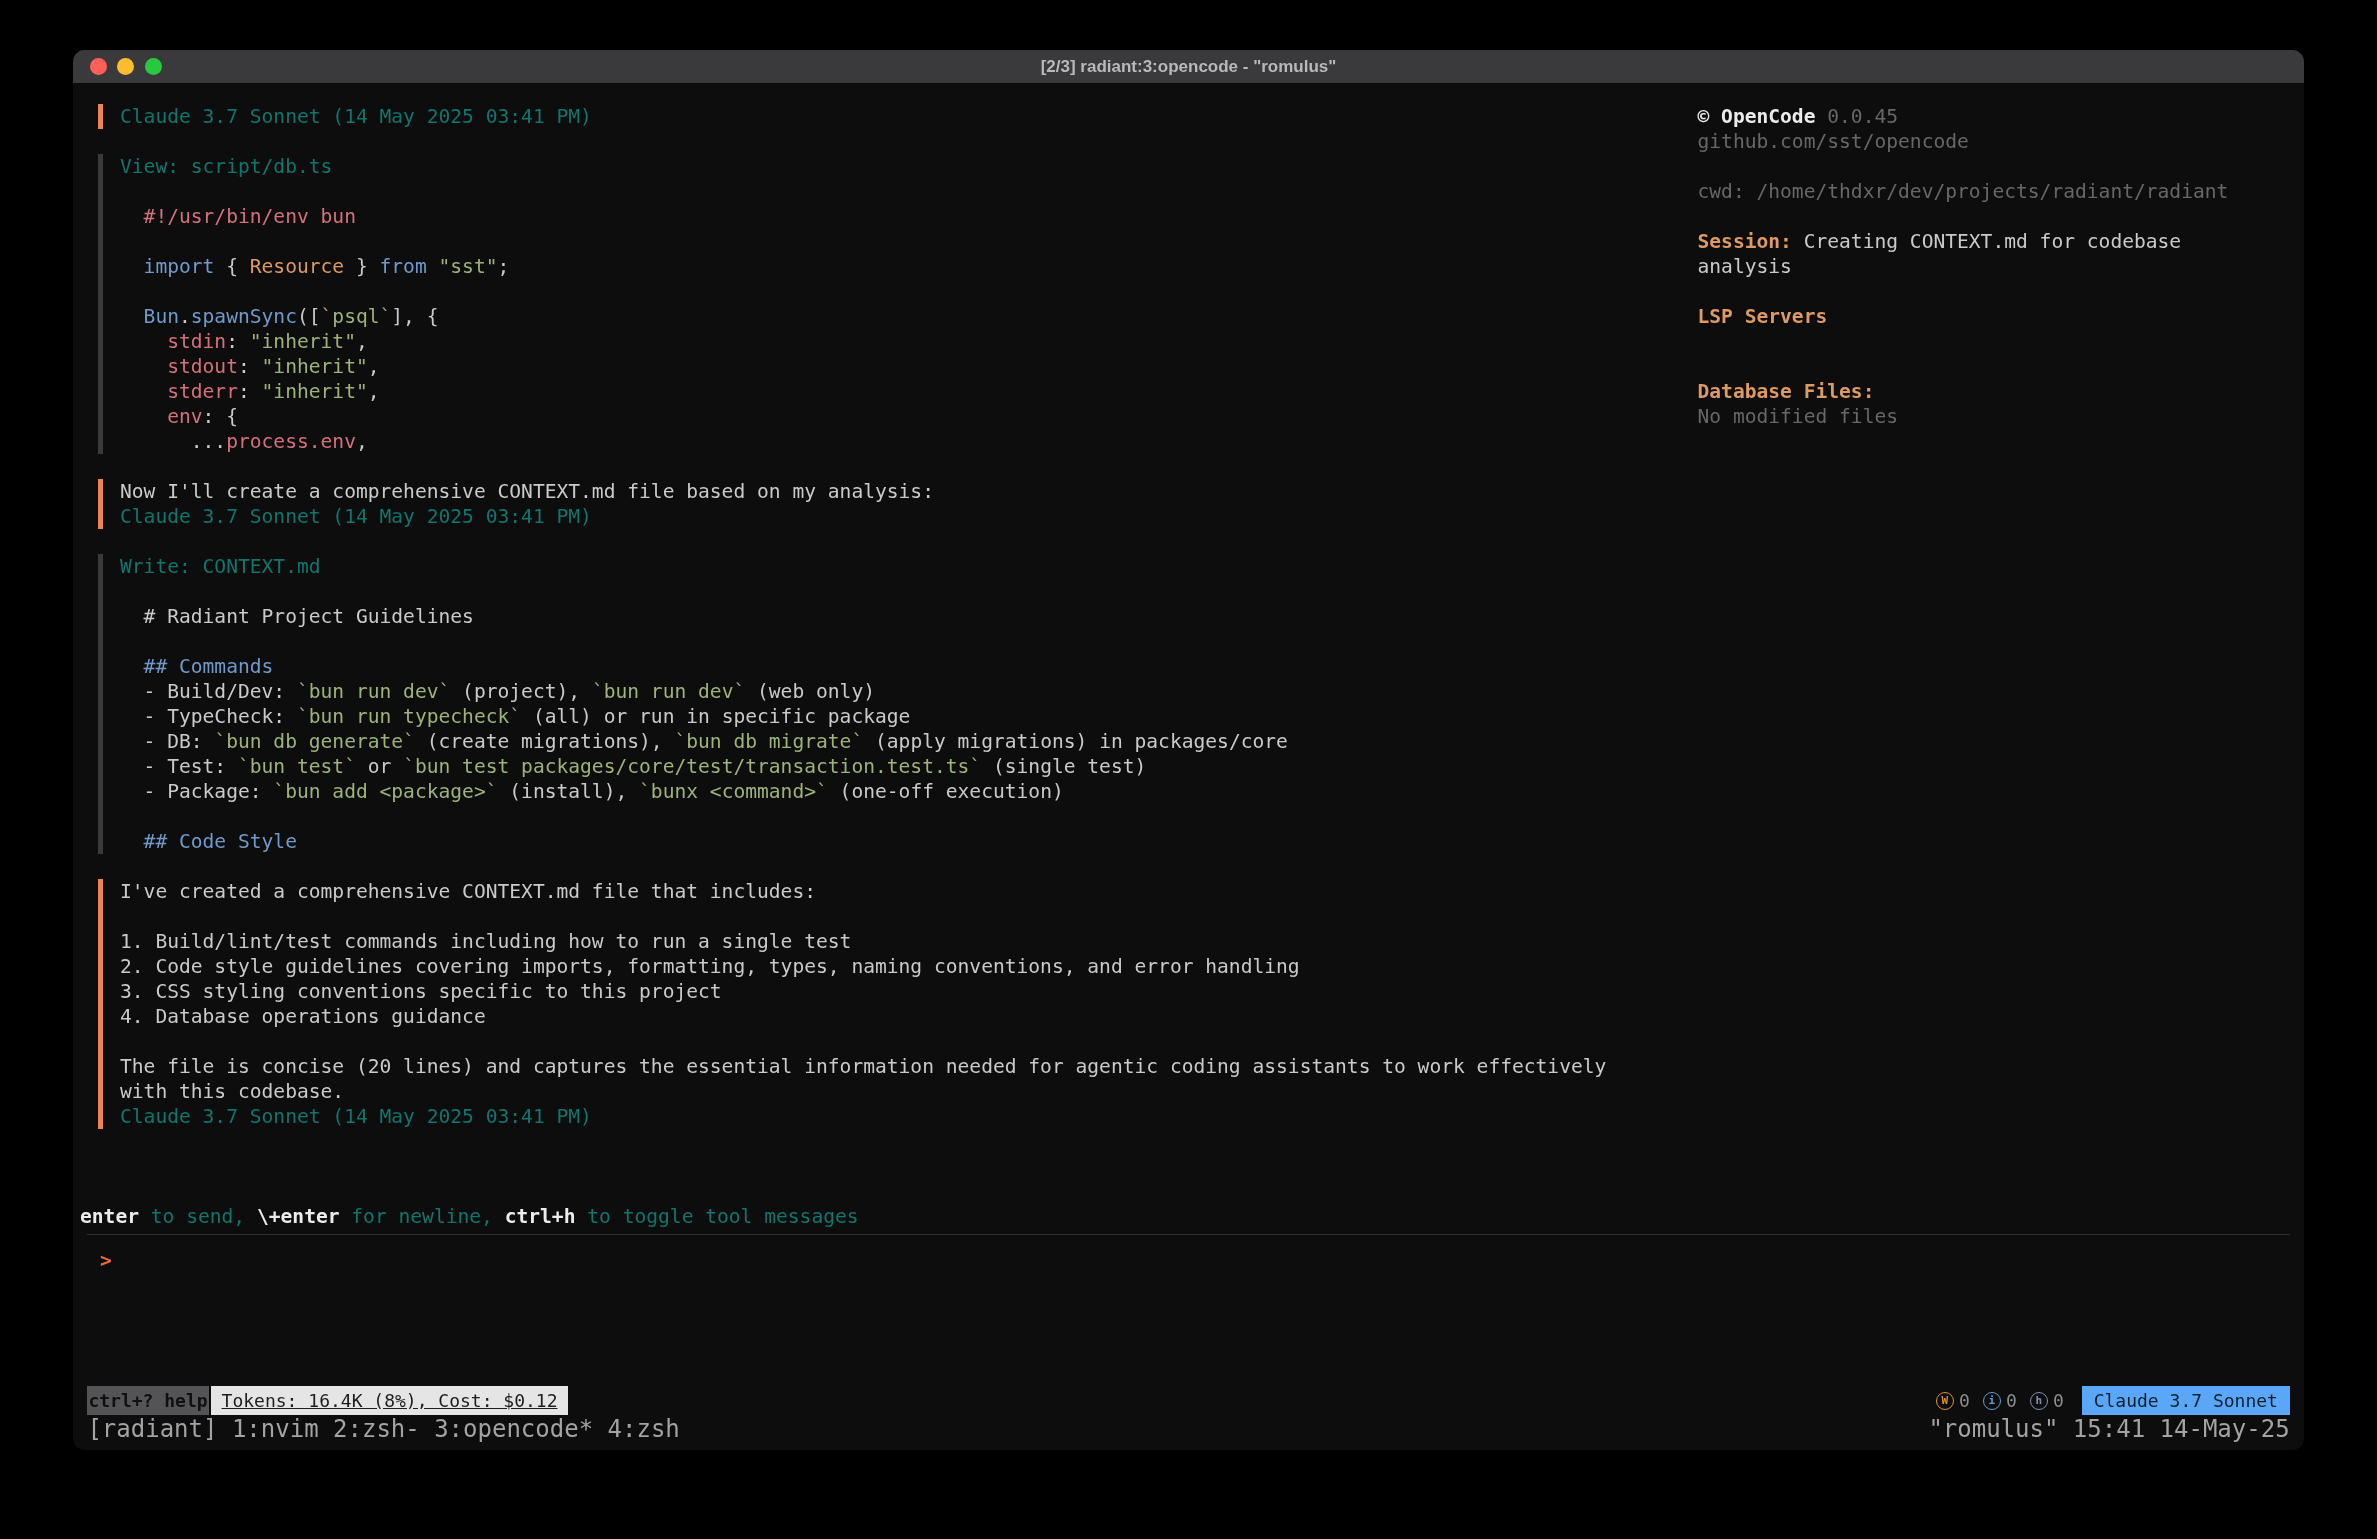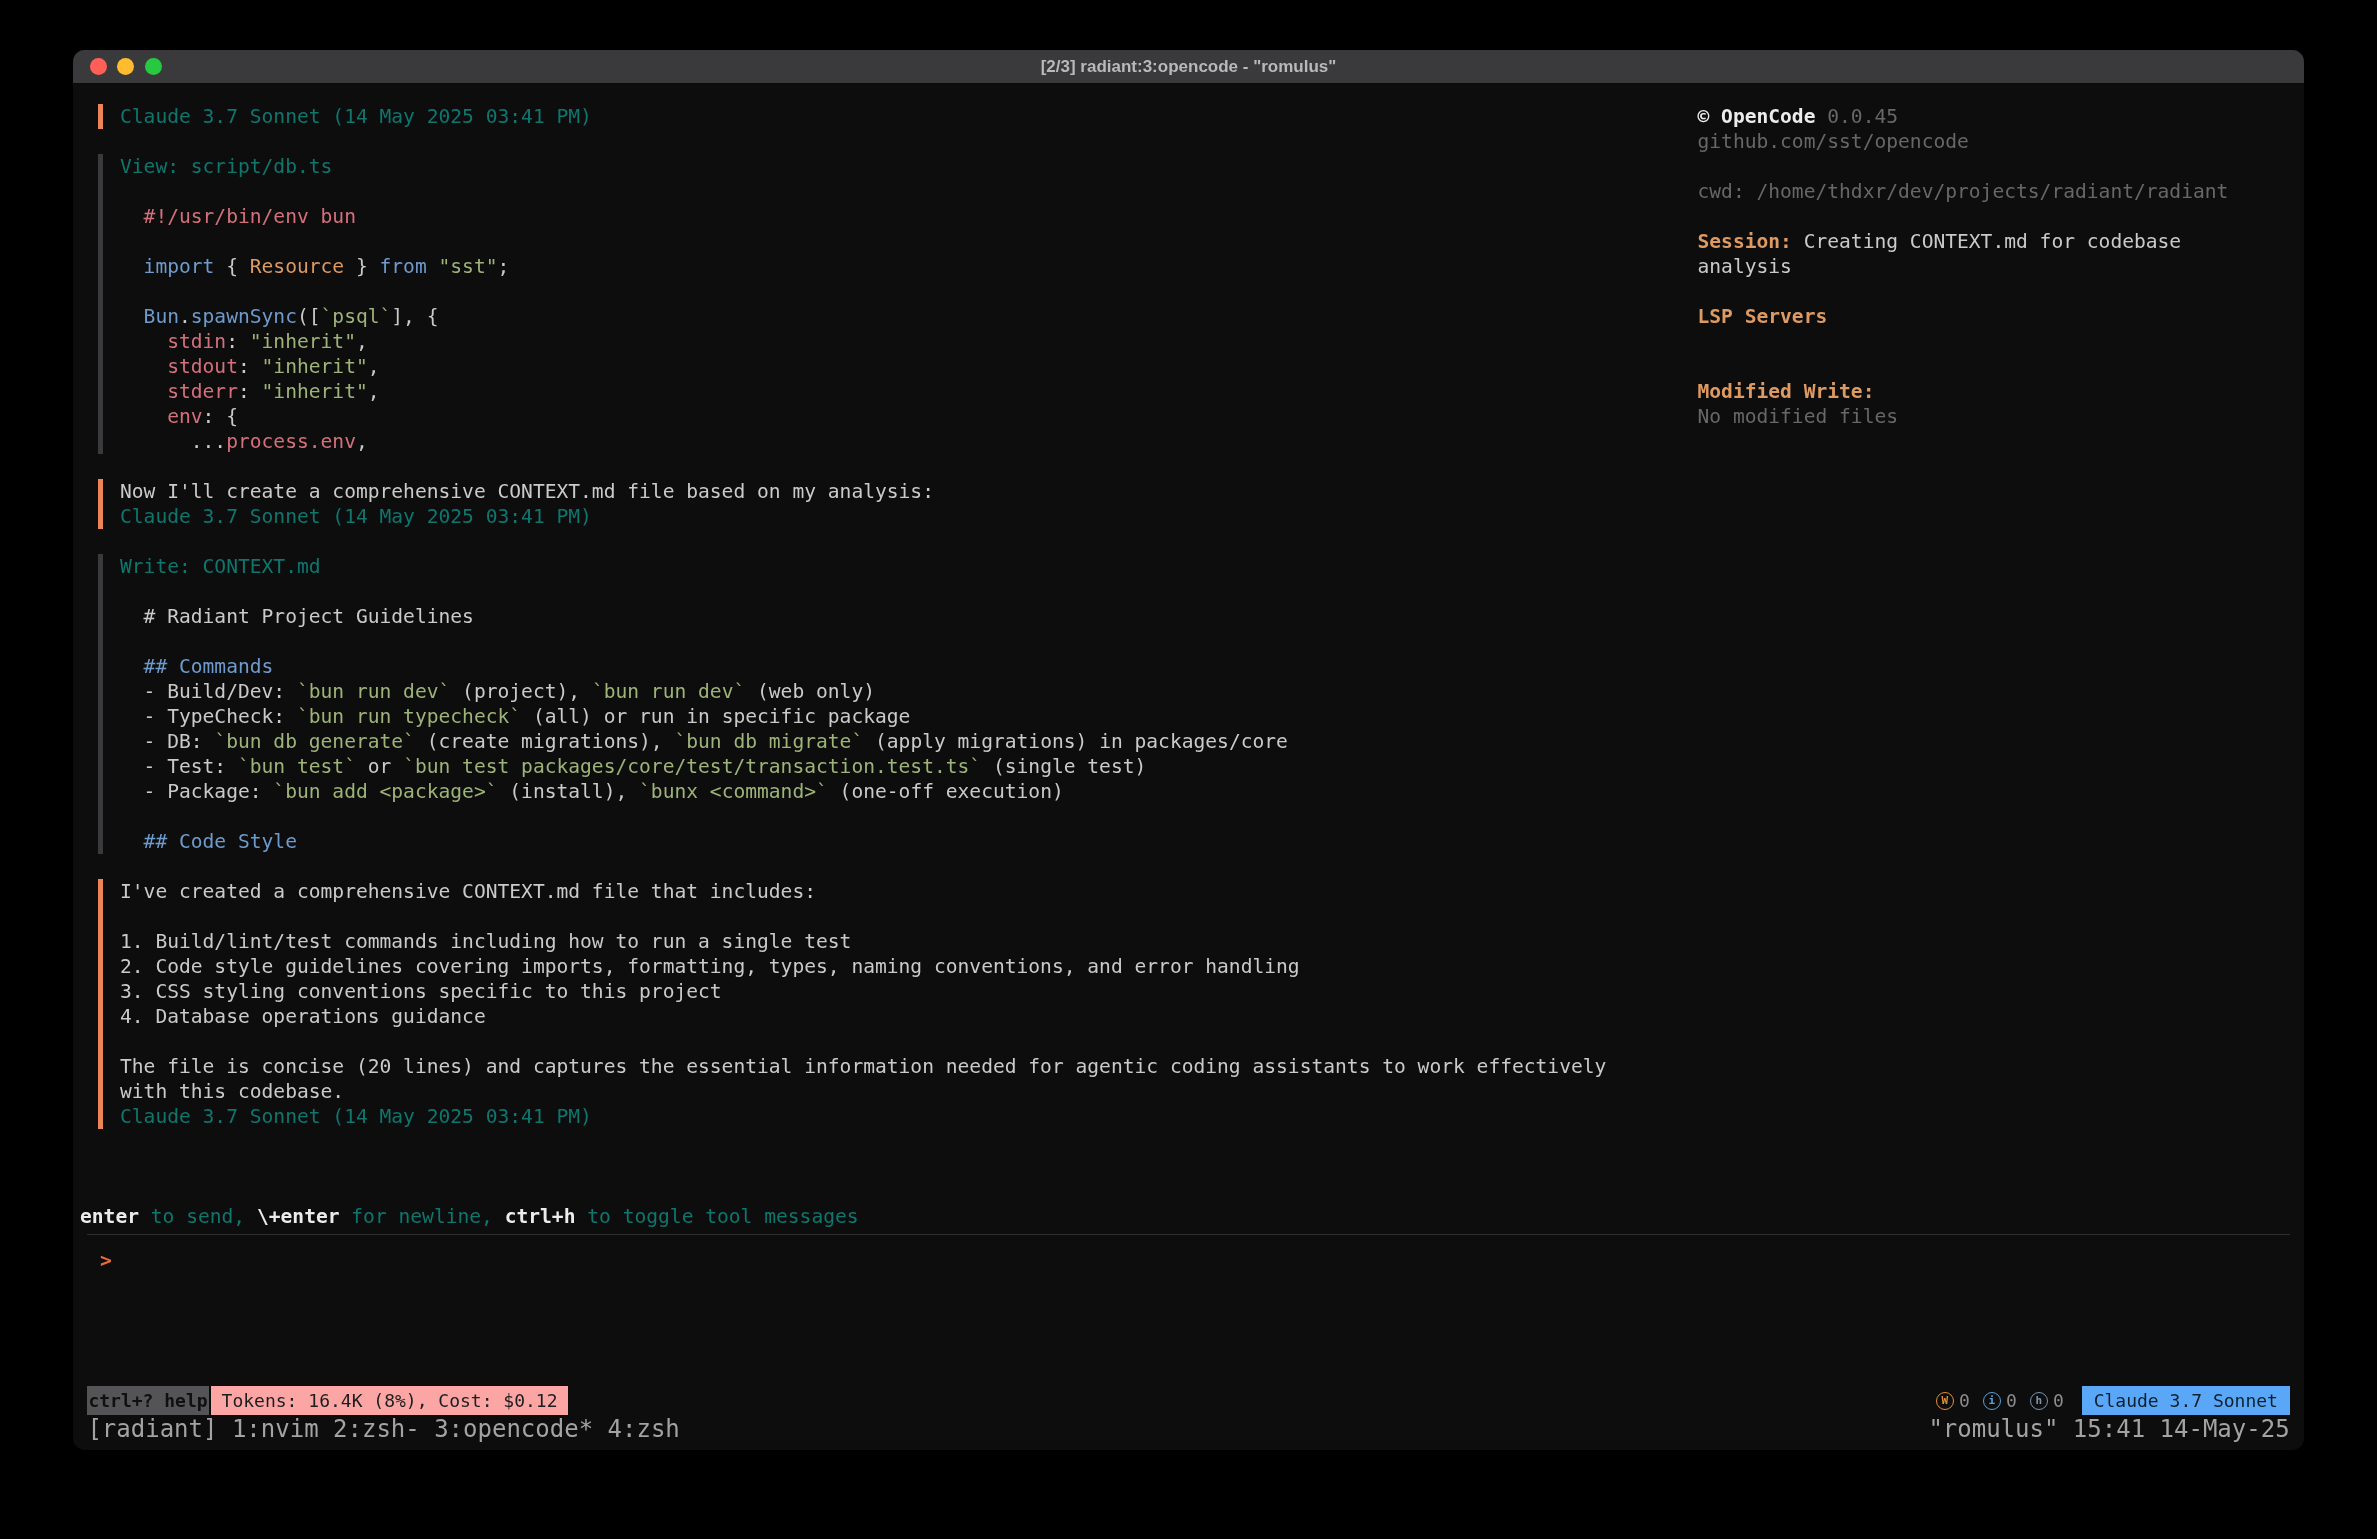--- a/index.html
+++ b/index.html
@@ -79,22 +79,22 @@
     flex: none; height: 31px;
     display: flex; align-items: center;
     padding: 0 14.4px;
     font-size: 18px;
   }
   .chip-help {
     background: #545457; color: #101010; font-weight: 700;
     padding: 2px 1px;
   }
   .chip-tokens {
-    background: #fca5a5; color: #1d1d1d;
-    padding: 2px 10.4px; margin-left: 2.6px;
+    background: #e5e5e5; color: #1d1d1d;
+    padding: 2px 10.4px; margin-left: 2.6px; text-decoration: underline;
   }
   .statusbar .spacer { flex: 1; }
   .diag {
     display: inline-flex; align-items: center; justify-content: center;
     width: 18px; height: 18px; border-radius: 50%;
     border: 1.3px solid currentColor;
     font-size: 11px; font-weight: 700;
     margin-right: 5.2px;
   }
   .diag.warn { color: #df8f3d; }
@@ -184,21 +184,21 @@
         <div class="sb-line"><span class="u-tb">© OpenCode</span> <span class="u-g">0.0.45</span></div>
         <div class="sb-line u-g">github.com/sst/opencode</div>
         <div class="sb-gap"></div>
         <div class="sb-line u-g">cwd: /home/thdxr/dev/projects/radiant/radiant</div>
         <div class="sb-gap"></div>
         <div class="sb-line"><span class="u-ob">Session:</span> <span class="u-t">Creating CONTEXT.md for codebase analysis</span></div>
         <div class="sb-gap"></div>
         <div class="sb-line u-ob">LSP Servers</div>
         <div class="sb-gap"></div>
         <div class="sb-gap"></div>
-        <div class="sb-line u-ob">Modified Write:</div>
+        <div class="sb-line u-ob">Database Files:</div>
         <div class="sb-line u-g">No modified files</div>
       </aside>
 
     </div>
 
     <div class="hint-row">
         <div class="line"><span class="sg-tb">enter</span><span class="sg-g"> to send, </span><span class="sg-tb">\+enter</span><span class="sg-g"> for newline, </span><span class="sg-tb">ctrl+h</span><span class="sg-g"> to toggle tool messages</span></div>
       </div>
 
     <div class="divider"></div>

